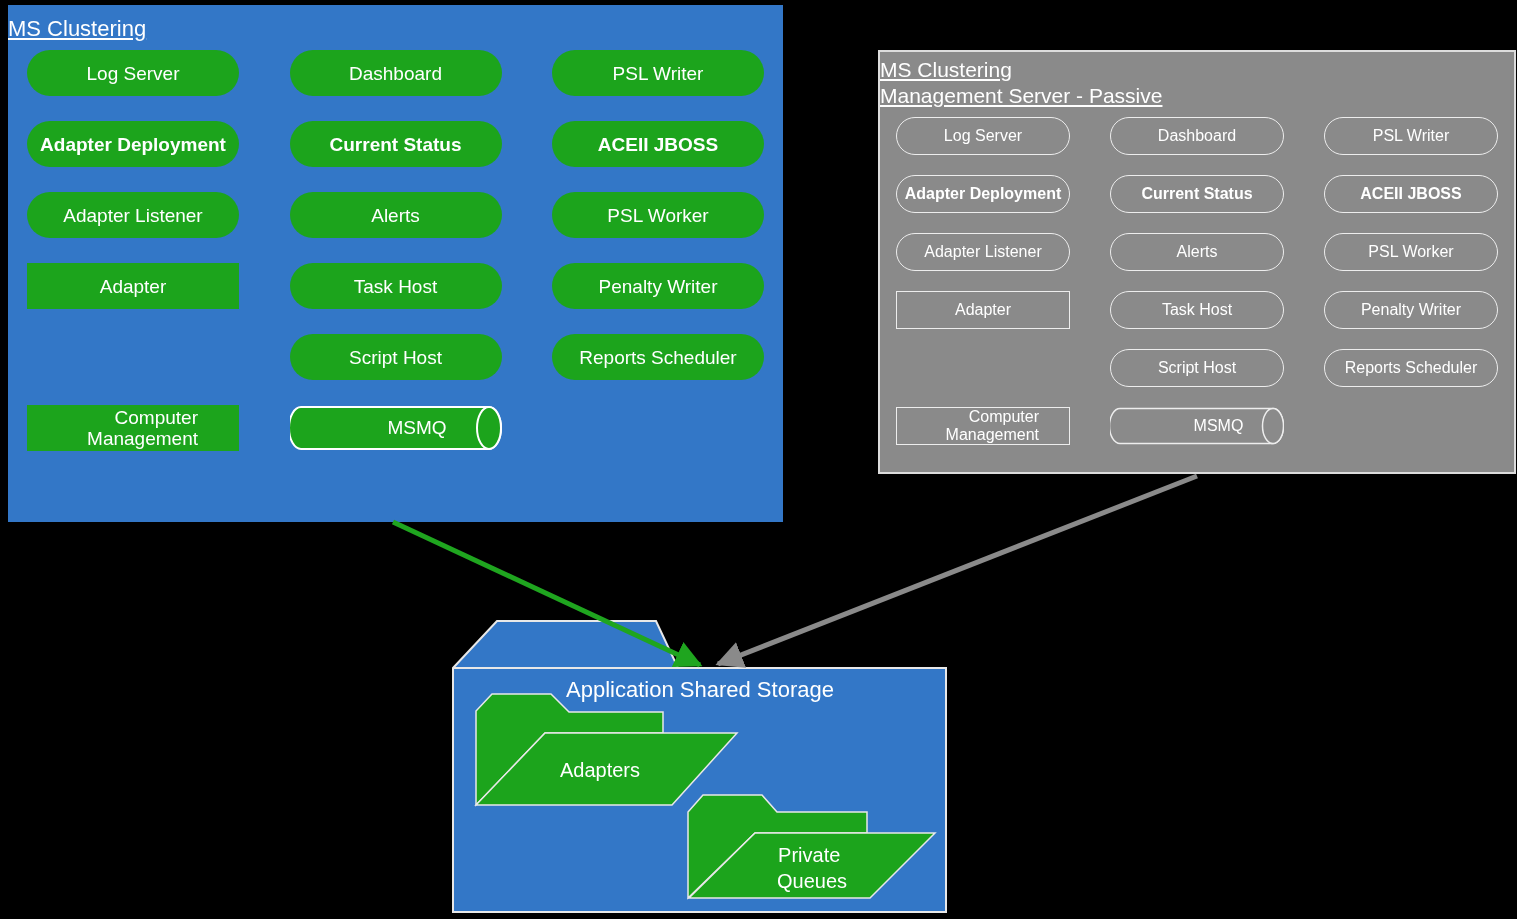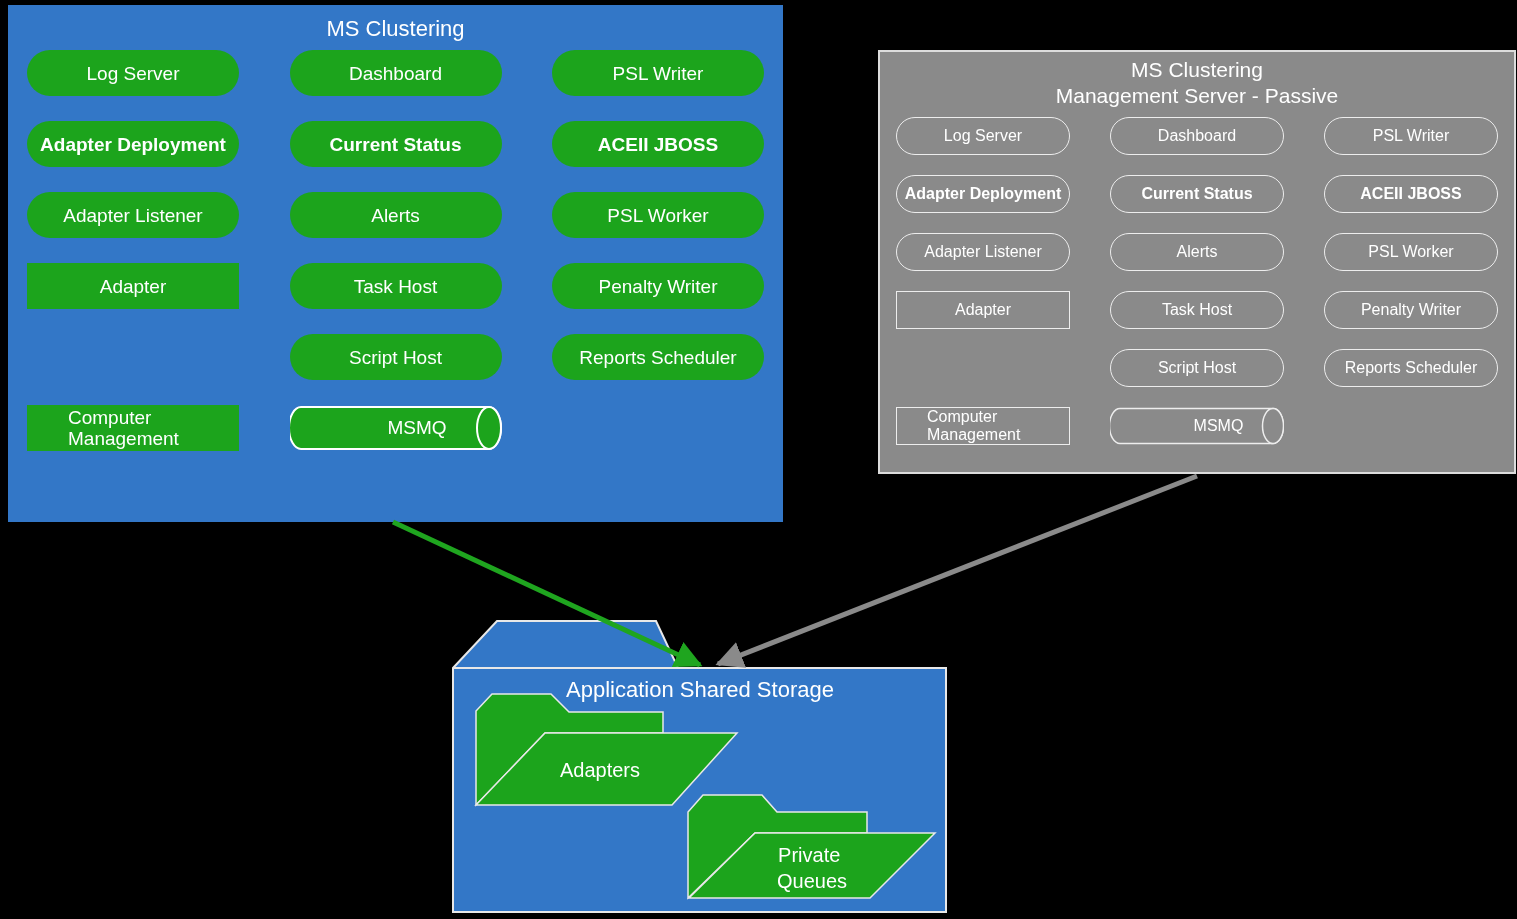--- a/index.html
+++ b/index.html
@@ -22,22 +22,23 @@
     width: 775px; height: 517px;
     background: #3377C7;
   }
   .server.passive {
     left: 878px; top: 50px;
     width: 638px; height: 424px;
     background: #8A8A8A;
     border: 2px solid #DCDCDC;
   }
   .title {
-    text-align: center;
+    text-align: left;
     color: #FFFFFF;
+    text-decoration: underline;
   }
   .active .title { padding-top: 10px; font-size: 22px; line-height: 27px; }
   .passive .title { padding-top: 5px; font-size: 21px; line-height: 26px; }
 
   .grid {
     display: grid;
     justify-content: space-between;
   }
   .active-grid {
     margin-top: 8px;
@@ -55,21 +56,21 @@
   }
   .c1 { grid-column: 1; } .c2 { grid-column: 2; } .c3 { grid-column: 3; }
   .r1 { grid-row: 1; } .r2 { grid-row: 2; font-weight: bold; } .r3 { grid-row: 3; }
   .r4 { grid-row: 4; } .r5 { grid-row: 5; } .r6 { grid-row: 6; }
 
   .node {
     box-sizing: border-box;
     display: flex;
     align-items: center;
     justify-content: center;
-    text-align: left;
+    text-align: right;
     color: #FFFFFF;
   }
   
   .anode { background: #1CA41C; font-size: 19px; line-height: 21px; border-radius: 23px; }
   .anode.rect { border-radius: 0; }
   .anode .wrap-label { display: block; max-width: 130px; }
   
   .pnode { background: transparent; font-size: 16px; line-height: 18px;
            border: 1.5px solid #EDEDED; border-radius: 19px; }
   .pnode.rect { border-radius: 0; }

